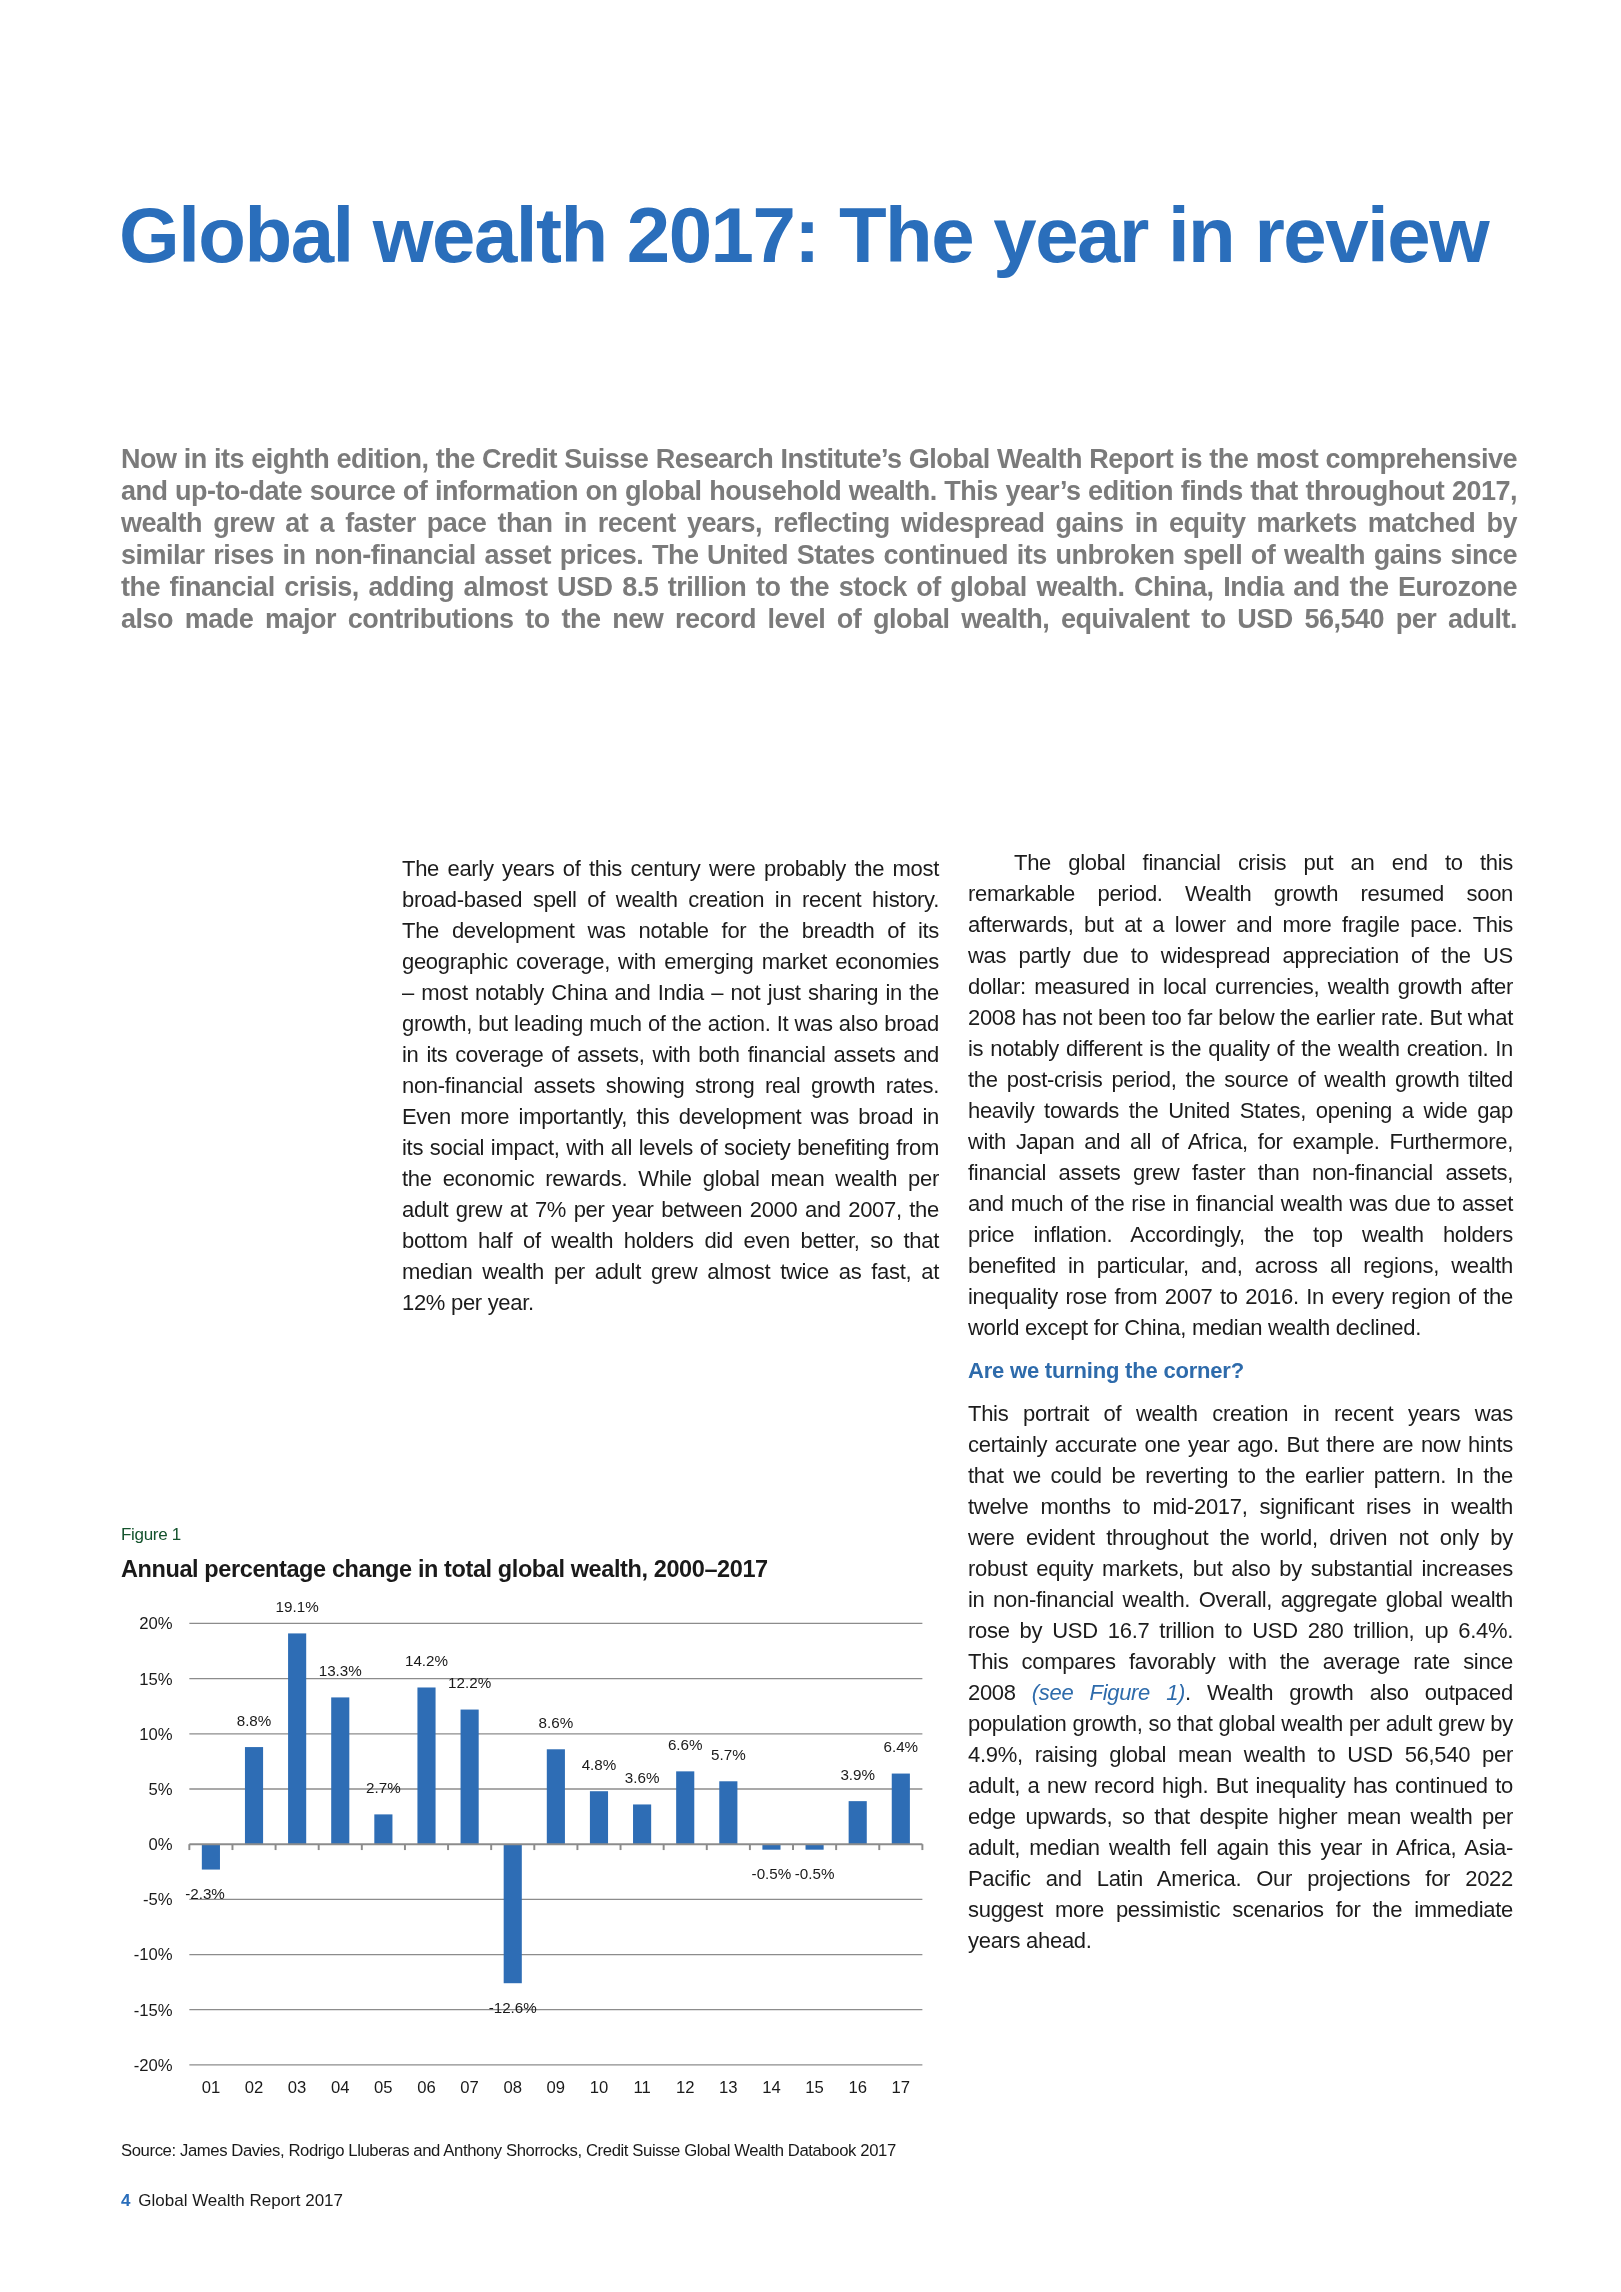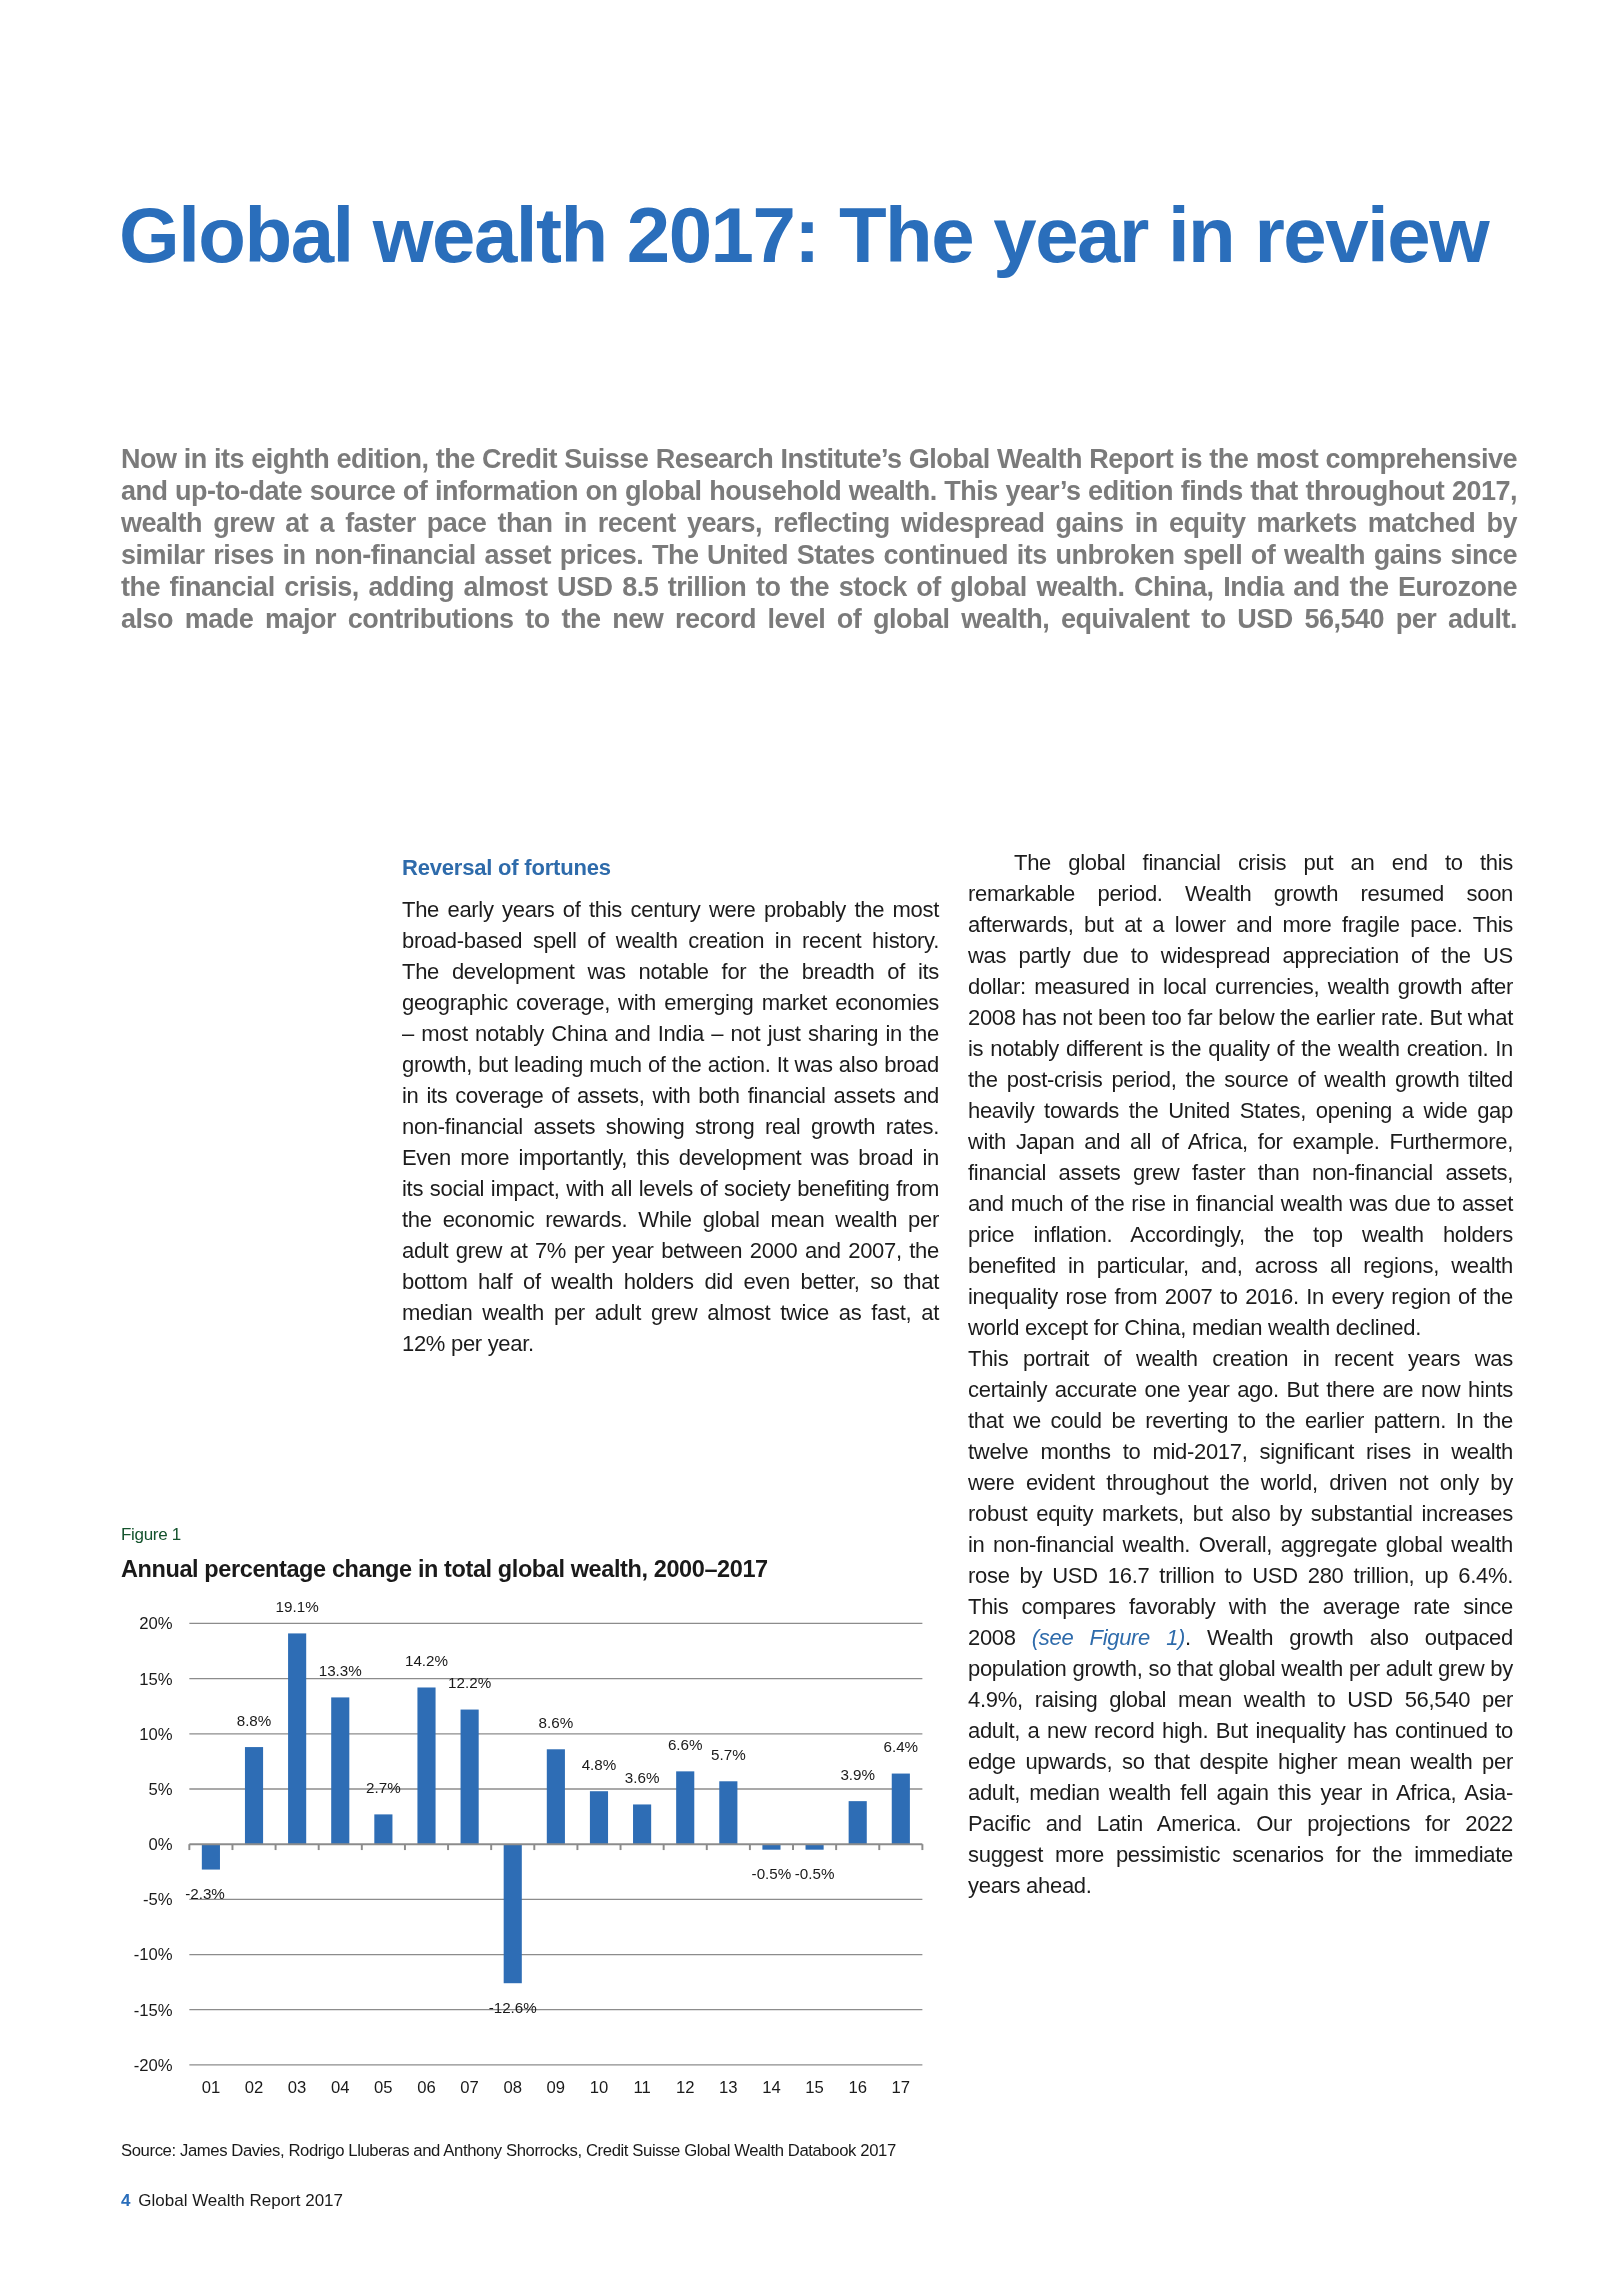--- a/index.html
+++ b/index.html
@@ -39,26 +39,26 @@
   .footer .pg { color: #2a6ebb; font-weight: bold; margin-right: 7.8px; }
 </style>
 </head>
 <body>
 
 <div class="abs page-title">Global wealth 2017: The year in review</div>
 
 <div class="abs intro">Now in its eighth edition, the Credit Suisse Research Institute’s Global Wealth Report is the most comprehensive and up-to-date source of information on global household wealth. This year’s edition finds that throughout 2017, wealth grew at a faster pace than in recent years, reflecting widespread gains in equity markets matched by similar rises in non-financial asset prices. The United States continued its unbroken spell of wealth gains since the financial crisis, adding almost USD 8.5 trillion to the stock of global wealth. China, India and the Eurozone also made major contributions to the new record level of global wealth, equivalent to USD 56,540 per adult.</div>
 
 <div class="abs col left-col">
-  <h2>Reversal of fortunes</h2>
   <p>The early years of this century were probably the most broad-based spell of wealth creation in recent history. The development was notable for the breadth of its geographic coverage, with emerging market economies – most notably China and India – not just sharing in the growth, but leading much of the action. It was also broad in its coverage of assets, with both financial assets and non-financial assets showing strong real growth rates. Even more importantly, this development was broad in its social impact, with all levels of society benefiting from the economic rewards. While global mean wealth per adult grew at 7% per year between 2000 and 2007, the bottom half of wealth holders did even better, so that median wealth per adult grew almost twice as fast, at 12% per year.</p>
 </div>
 
 <div class="abs col right-col">
   <p class="indent">The global financial crisis put an end to this remarkable period. Wealth growth resumed soon afterwards, but at a lower and more fragile pace. This was partly due to widespread appreciation of the US dollar: measured in local currencies, wealth growth after 2008 has not been too far below the earlier rate. But what is notably different is the quality of the wealth creation. In the post-crisis period, the source of wealth growth tilted heavily towards the United States, opening a wide gap with Japan and all of Africa, for example. Furthermore, financial assets grew faster than non-financial assets, and much of the rise in financial wealth was due to asset price inflation. Accordingly, the top wealth holders benefited in particular, and, across all regions, wealth inequality rose from 2007 to 2016. In every region of the world except for China, median wealth declined.</p>
+  <h2>Are we turning the corner?</h2>
   <p><span>This portrait of wealth creation in recent years was certainly accurate one year ago. But there are now hints that we could be reverting to the earlier pattern. In the twelve months to mid-2017, significant rises in wealth were evident throughout the world, driven not only by robust equity markets, but also by substantial increases in non-financial wealth. Overall, aggregate global wealth rose by USD 16.7 trillion to USD 280 trillion, up 6.4%. This compares favorably with the average rate since 2008 </span><span class="link">(see Figure 1)</span><span>. Wealth growth also outpaced population growth, so that global wealth per adult grew by 4.9%, raising global mean wealth to USD 56,540 per adult, a new record high. But inequality has continued to edge upwards, so that despite higher mean wealth per adult, median wealth fell again this year in Africa, Asia-Pacific and Latin America. Our projections for 2022 suggest more pessimistic scenarios for the immediate years ahead.</span></p>
 </div>
 
 <div class="abs fig-label">Figure 1</div>
 <div class="abs fig-title">Annual percentage change in total global wealth, 2000–2017</div>
 
 <div class="abs chart">
   <svg id="chart-svg" width="833" height="510" viewBox="0 0 850 520">
       <line x1="83" x2="831" y1="25.80000000000001" y2="25.80000000000001" stroke="#8c8c8c" stroke-width="1.3"></line>
       <text x="66" y="31.80000000000001" text-anchor="end" font-size="17">20%</text>

